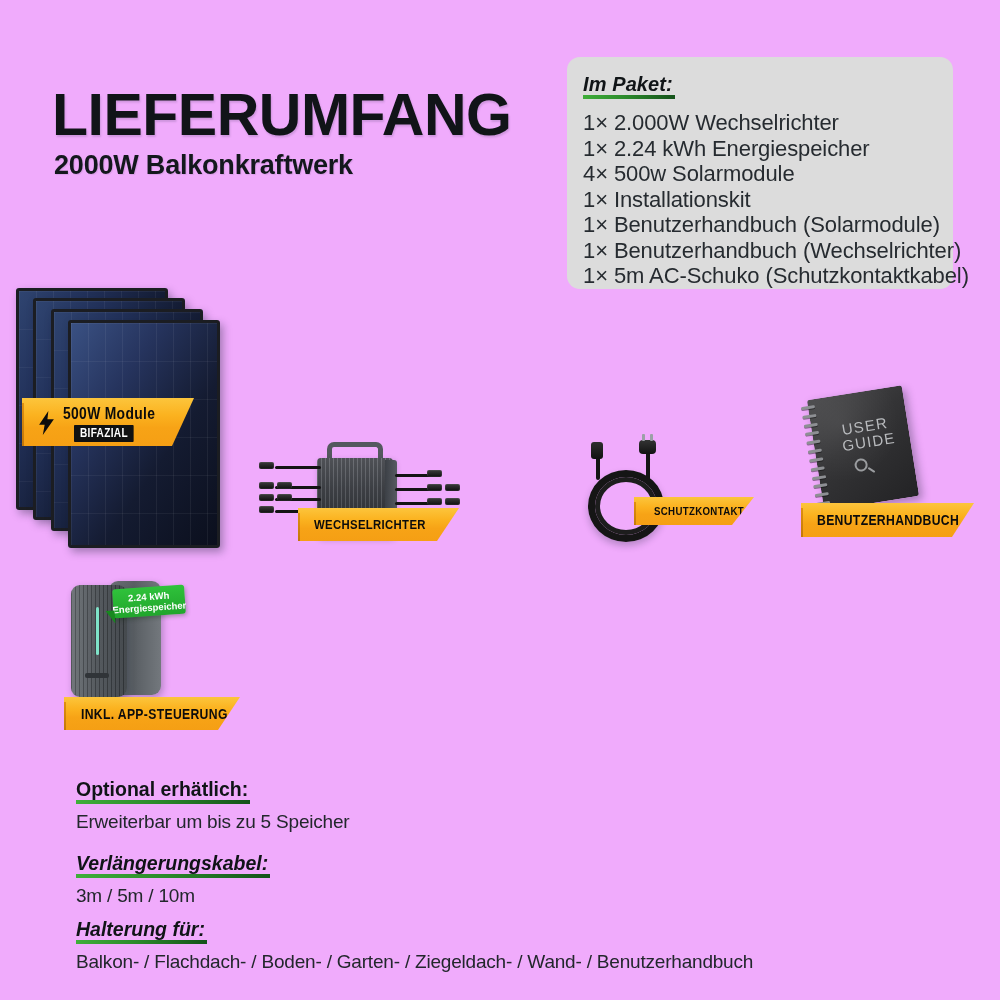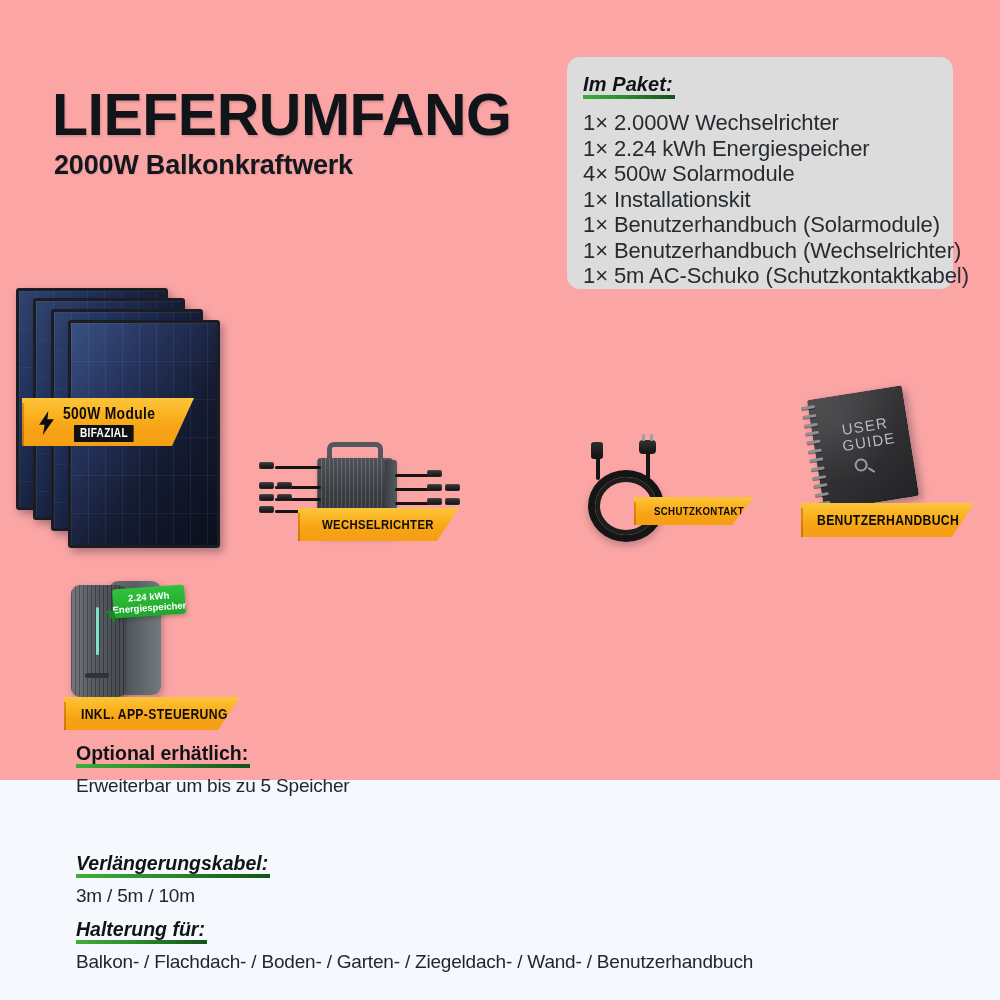--- a/index.html
+++ b/index.html
@@ -3,21 +3,21 @@
 <meta charset="utf-8">
 <title>Lieferumfang</title>
 <style>
   * { box-sizing: border-box; margin: 0; padding: 0; }
   html, body {
     width: 1000px; height: 1000px;
     background: #f5f8fd;
     font-family: "Liberation Sans", sans-serif;
     overflow: hidden;
   }
-  #page { position: relative; width: 1000px; height: 780px; background: #fca5a5; }
+  #page { position: relative; width: 1000px; height: 1000px; background: #f0abfc; }
 
   
   .title {
     position: absolute; left: 52px; top: 86px;
     font-size: 59px; font-weight: 700; letter-spacing: -0.5px;
     color: #111418; line-height: 1;
     text-shadow: 1px 2px 2px rgba(30,40,60,0.16);
   }
   .subtitle {
     position: absolute; left: 54px; top: 150px;
@@ -122,21 +122,21 @@
     position: absolute; left: 72px; top: 2px; width: 56px; height: 20px;
     border: 5px solid #54585e; border-bottom: none;
     border-radius: 7px 7px 0 0; background: transparent;
   }
   .inv-cable { position: absolute; background: #141414; border-radius: 2px; height: 2.5px; }
   .mc4 {
     position: absolute; width: 15px; height: 7px; border-radius: 2px;
     background: linear-gradient(to bottom, #3c3c3c, #0e0e0e);
     box-shadow: inset 0 0 0 1px rgba(255,255,255,.08);
   }
-  .ribbon-inv { left: 298px; top: 508px; width: 161px; height: 33px; padding-left: 24px; }
+  .ribbon-inv { left: 298px; top: 508px; width: 161px; height: 33px; padding-left: 16px; }
   .ribbon-inv .ribbon-txt { font-size: 13.5px; }
 
   
   .cab-wrap { position: absolute; left: 570px; top: 432px; width: 150px; height: 115px; }
   .coil {
     position: absolute; left: 18px; top: 38px; width: 76px; height: 72px;
     border: 7px solid #151515; border-radius: 50%;
     box-shadow: 0 4px 7px rgba(20,30,50,.25), inset 0 0 0 3px rgba(255,255,255,.05);
   }
   .coil2 {
@@ -227,21 +227,21 @@
   .blk { position: absolute; left: 76px; }
   .blk-head {
     display: inline-block; font-size: 19.5px; font-weight: 700; color: #101417;
     padding-bottom: 3px;
     background-image: linear-gradient(to right, #3fae3a 0%, #2c8b2c 45%, #14521a 100%);
     background-size: 100% 4px; background-position: 0 100%; background-repeat: no-repeat;
     padding-right: 2px;
   }
   .blk-head.ital { font-style: italic; }
   .blk-body { font-size: 19px; color: #22272c; margin-top: 7px; letter-spacing: -.2px; }
-  .b1 { top: 742px; } .b2 { top: 852px; } .b3 { top: 918px; }
+  .b1 { top: 778px; } .b2 { top: 852px; } .b3 { top: 918px; }
 </style>
 </head>
 <body>
 
 <div id="page">
 
   <div class="title">LIEFERUMFANG</div>
   <div class="subtitle">2000W Balkonkraftwerk</div>
 
   <div class="pkg-box">

